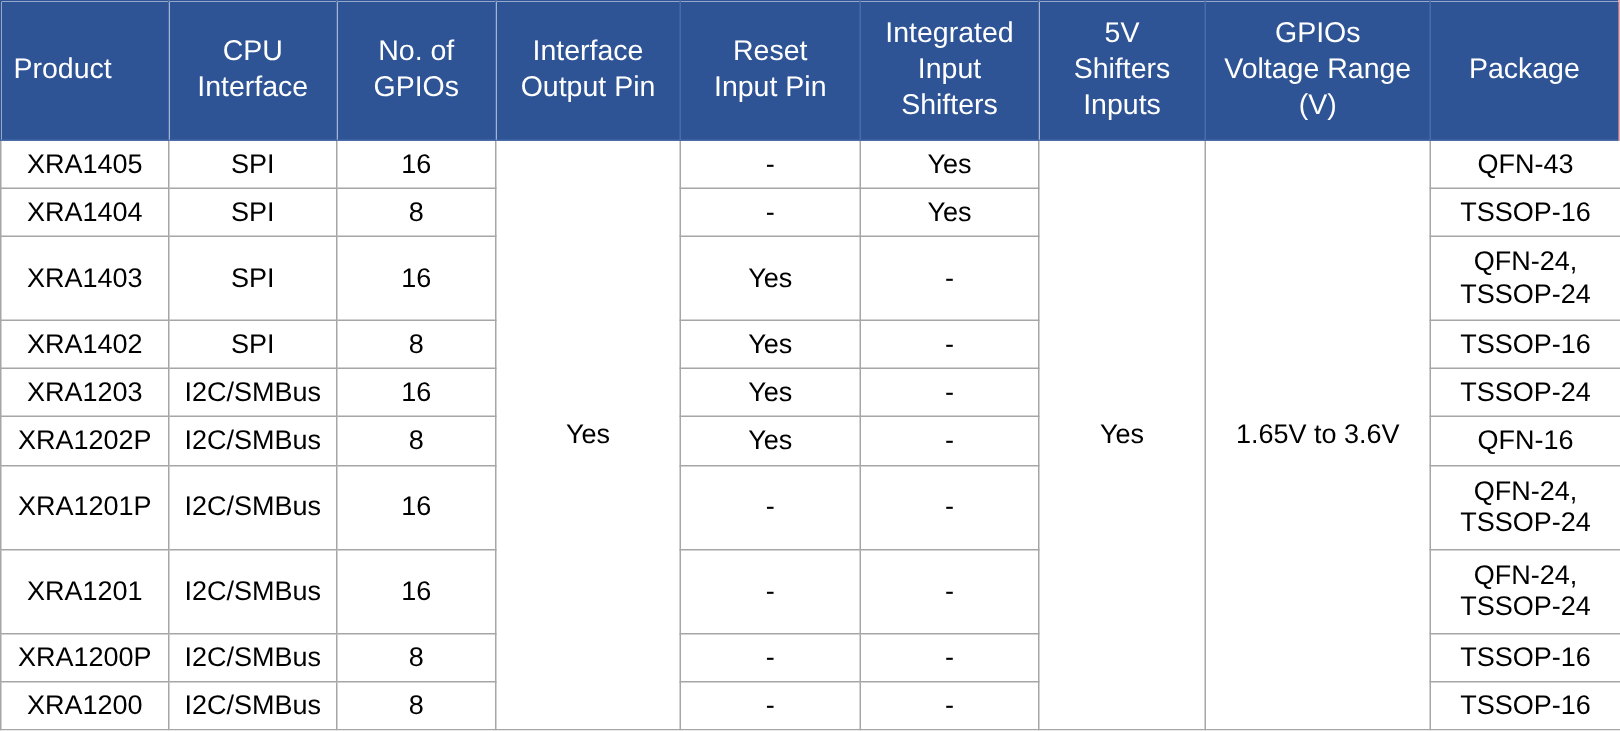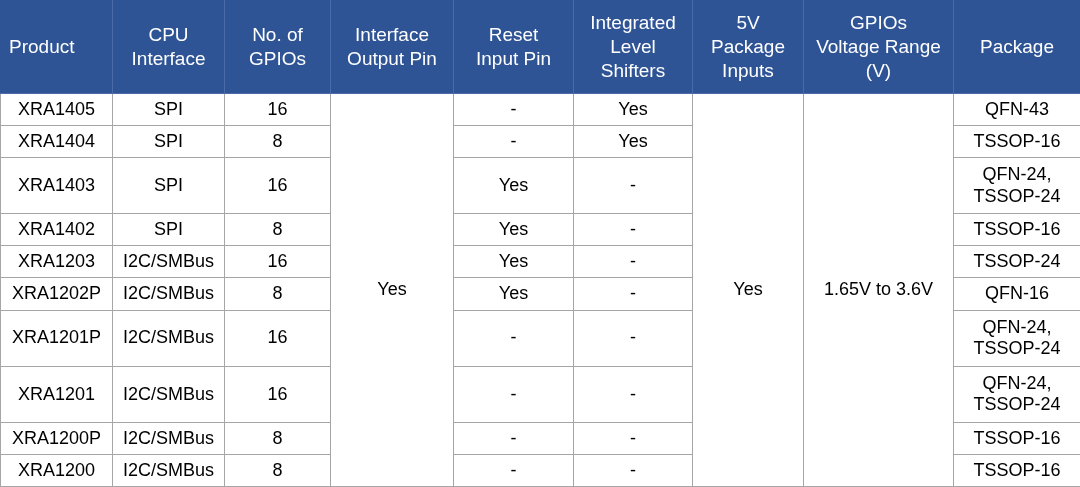--- a/index.html
+++ b/index.html
@@ -53,21 +53,21 @@
     height: 92px;
     vertical-align: middle;
     text-align: center;
   }
   table.product-table thead th.col-product {
     text-align: left;
     padding-left: 8px;
     margin-top: 12px;
   }
   table.product-table thead th.first-head { border-left: 1px solid #2e5496; }
-  table.product-table thead th.last-head  { border-right: 1px solid #fca5a5; }
+  table.product-table thead th.last-head  { border-right: 4px solid #fca5a5; }
 
   
   td.col-product {
     text-align: left;
     padding-left: 4px;
   }
   td.col-package {
     text-align: left;
     padding-left: 4px;
   }
@@ -112,24 +112,24 @@
         <th class="col-product first-head">Product</th>
         <th>CPU
 Interface</th>
         <th>No. of
 GPIOs</th>
         <th>Interface
 Output Pin</th>
         <th>Reset
 Input Pin</th>
         <th>Integrated
-Level
+Input
 Shifters</th>
         <th>5V
-Package
+Shifters
 Inputs</th>
         <th>GPIOs
 Voltage Range
 (V)</th>
         <th class="last-head">Package</th>
       </tr>
     </thead>
     <tbody id="table-body">
         <tr class="r-short">
           <td class="col-product">XRA1405</td>

